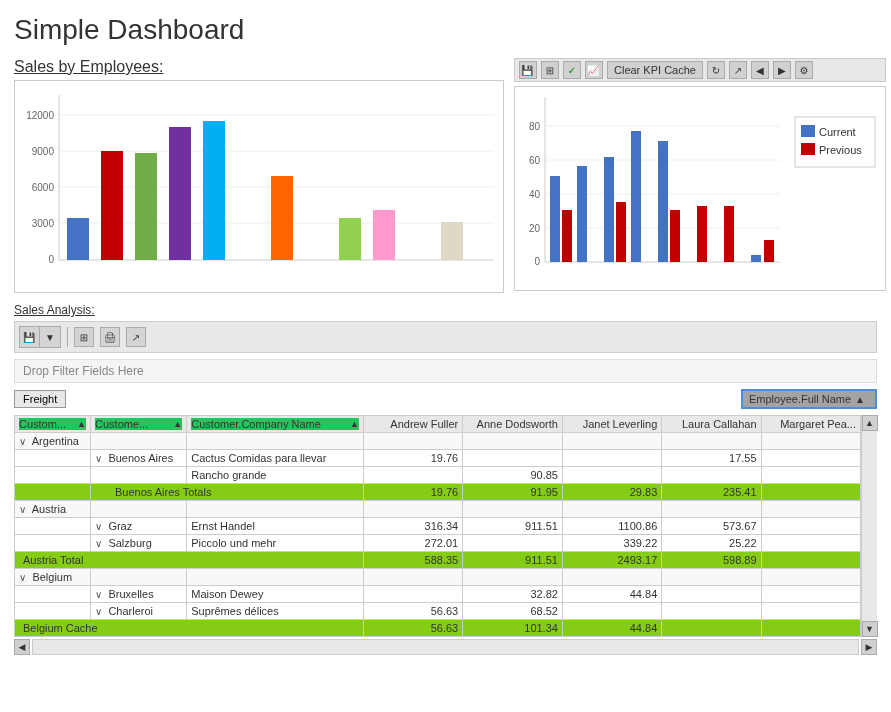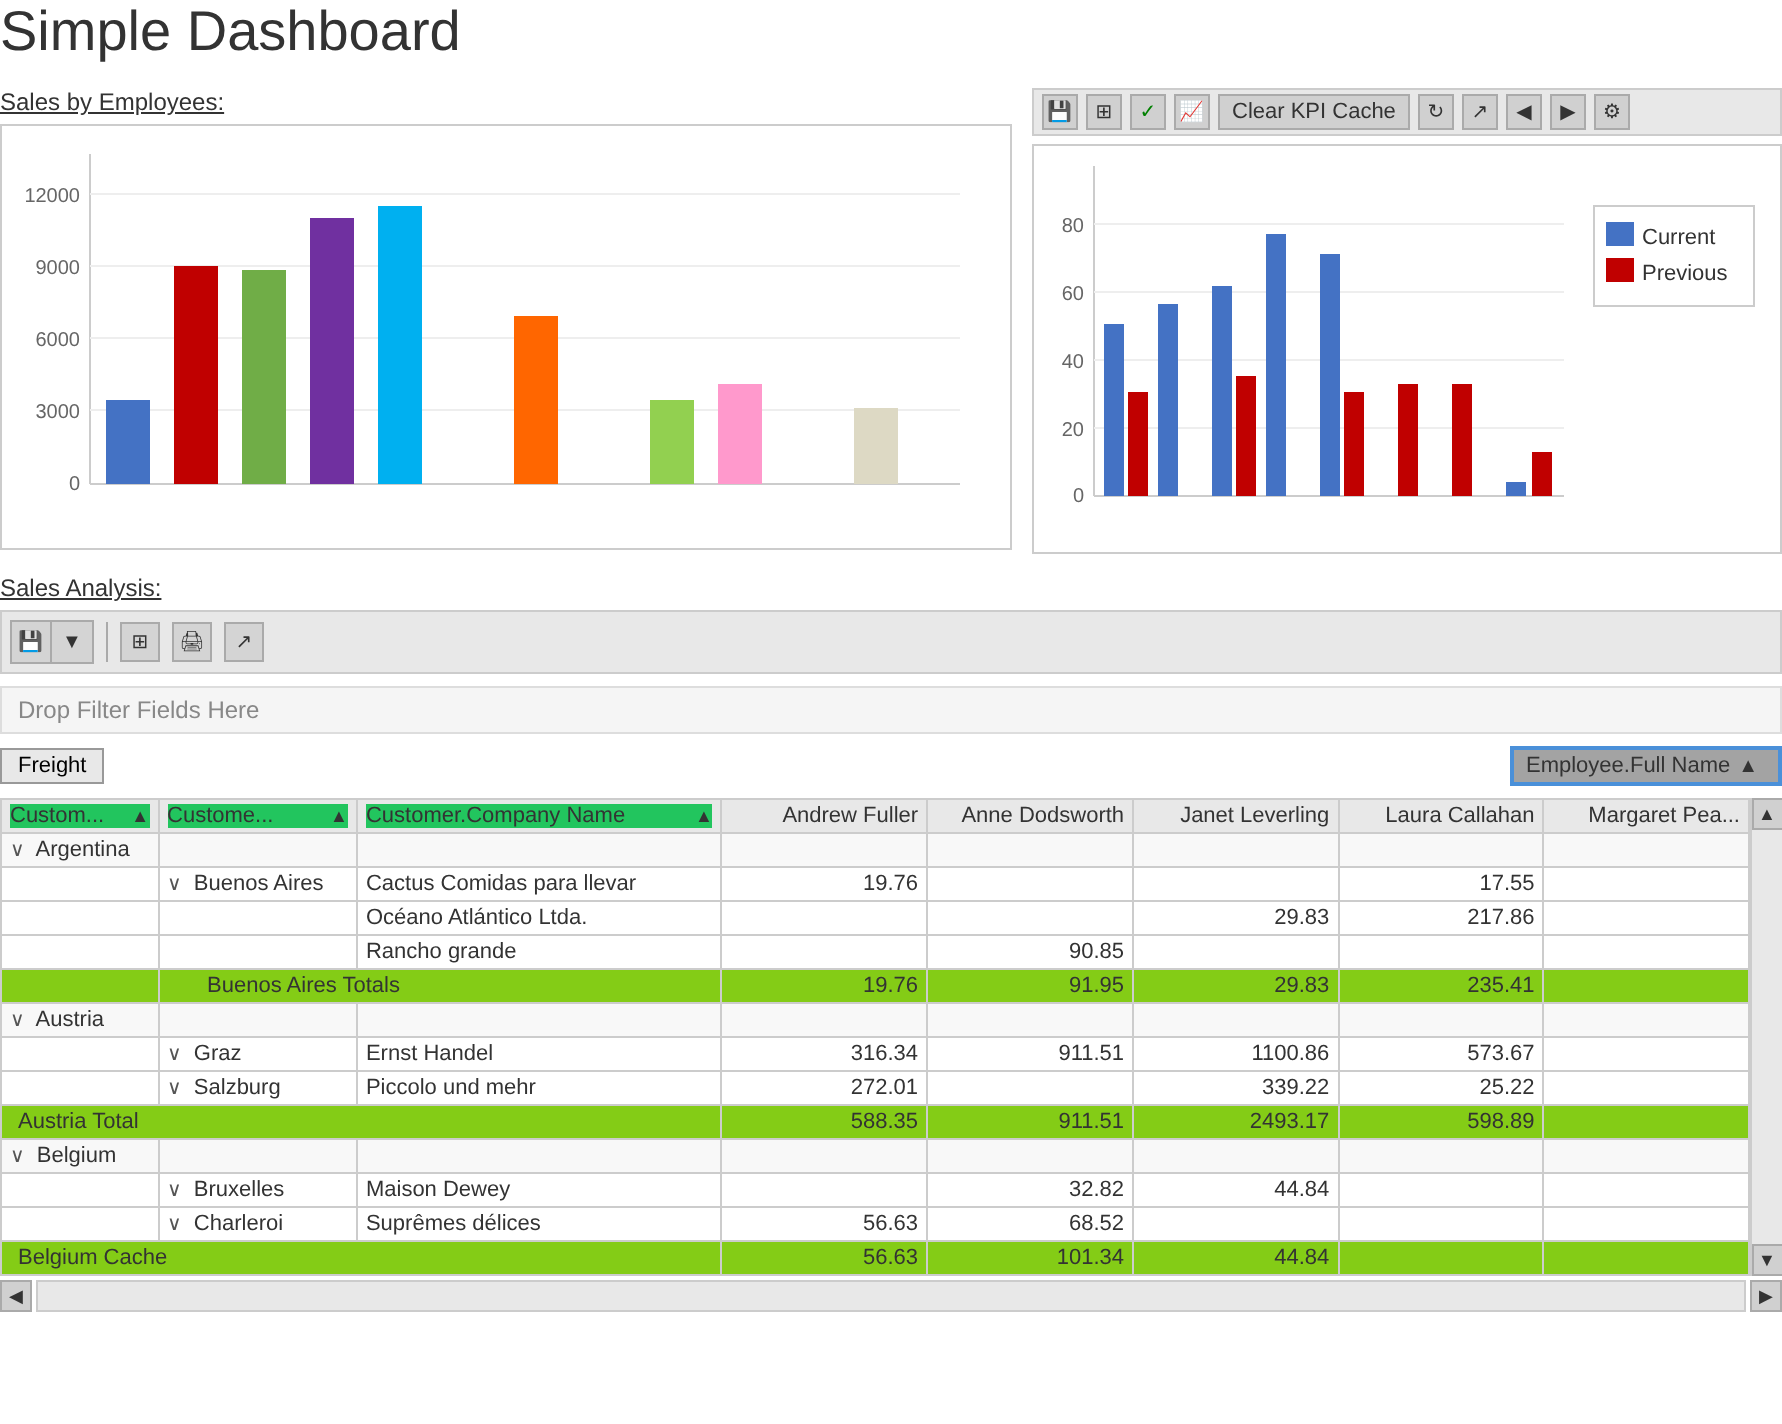--- a/index.html
+++ b/index.html
@@ -1,25 +1,25 @@
 <!DOCTYPE html>
 <html><head>
   <meta charset="utf-8">
   <style>
     * { box-sizing: border-box; margin: 0; padding: 0; }
     body { font-family: Arial, sans-serif; font-size: 12px; background: #f0f0f0; color: #333; }
     
-    .dashboard { background: #fff; padding: 0; width: 891px; min-height: 712px; }
+    .dashboard { background: #fff; padding: 14px; width: 891px; min-height: 712px; }
     
     h1 { font-size: 28px; font-weight: normal; margin-bottom: 12px; color: #333; }
     
     .top-row { display: flex; gap: 10px; margin-bottom: 10px; }
     
     .chart-section { flex: 1; }
-    .chart-section .section-label { font-size: 12px; color: #333; margin-bottom: 4px; text-decoration: underline; }
+    .chart-section .section-label { font-size: 16px; color: #333; margin-bottom: 4px; text-decoration: underline; }
     
     .chart-container { border: 1px solid #ccc; background: #fff; padding: 4px; }
     
     .sales-chart { width: 480px; height: 200px; }
     .kpi-section { width: 375px; }
     
     .kpi-toolbar { display: flex; align-items: center; gap: 4px; margin-bottom: 4px; padding: 2px 4px; background: #e8e8e8; border: 1px solid #ccc; }
     .kpi-toolbar-btn { width: 18px; height: 18px; background: #d0d0d0; border: 1px solid #aaa; cursor: pointer; display: flex; align-items: center; justify-content: center; font-size: 10px; }
     .kpi-toolbar-btn.clear-btn { padding: 2px 6px; width: auto; font-size: 11px; }
     .kpi-chart-container { border: 1px solid #ccc; background: #fff; position: relative; }
@@ -251,30 +251,20 @@
               <td>Cactus Comidas para llevar</td>
               <td class="numeric">19.76</td>
               <td class="numeric"></td>
               <td class="numeric"></td>
               <td class="numeric">17.55</td>
               <td class="numeric"></td>
             </tr>
             <tr>
               <td></td>
               <td></td>
-              <td>Océano Atlántico Ltda.</td>
-              <td class="numeric"></td>
-              <td class="numeric"></td>
-              <td class="numeric">29.83</td>
-              <td class="numeric">217.86</td>
-              <td class="numeric"></td>
-            </tr>
-            <tr>
-              <td></td>
-              <td></td>
               <td>Rancho grande</td>
               <td class="numeric"></td>
               <td class="numeric">90.85</td>
               <td class="numeric"></td>
               <td class="numeric"></td>
               <td class="numeric"></td>
             </tr>
 
             <tr class="total-row">
               <td></td>

